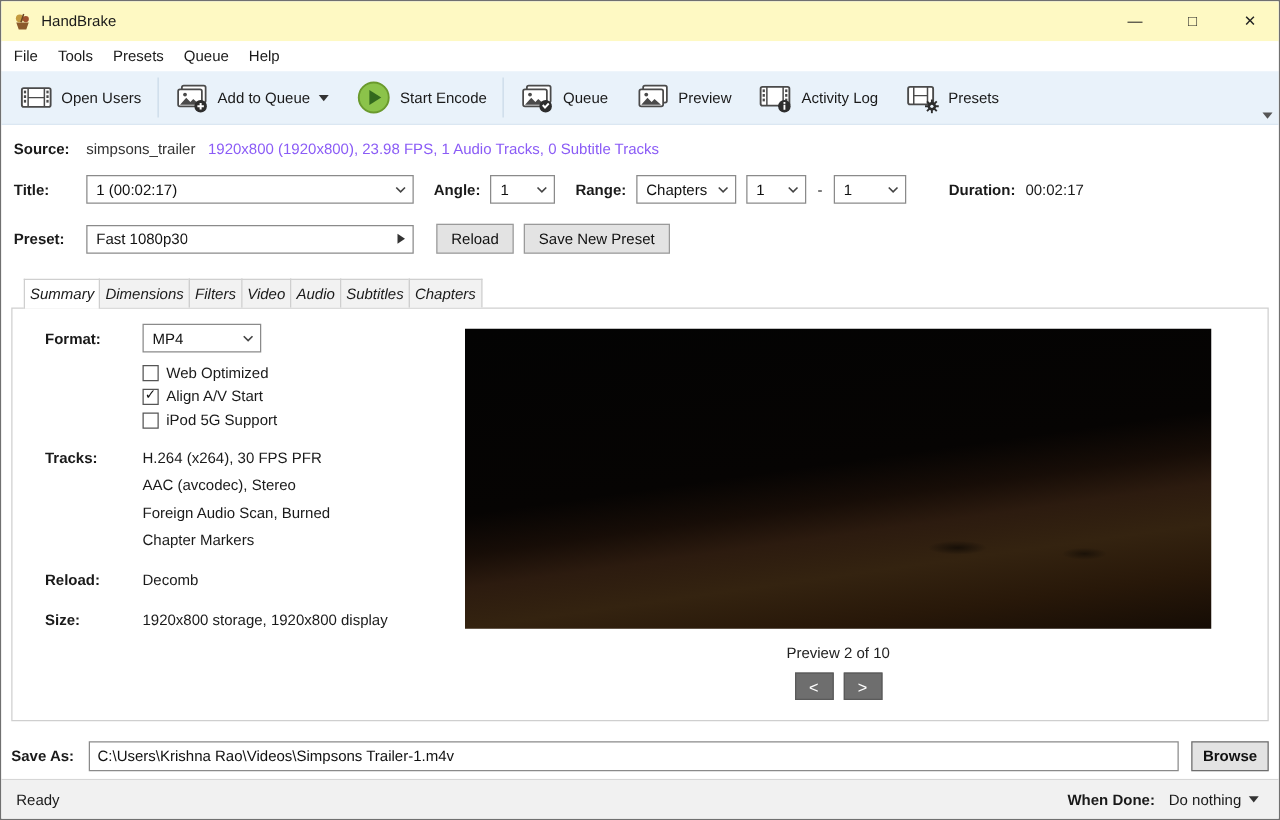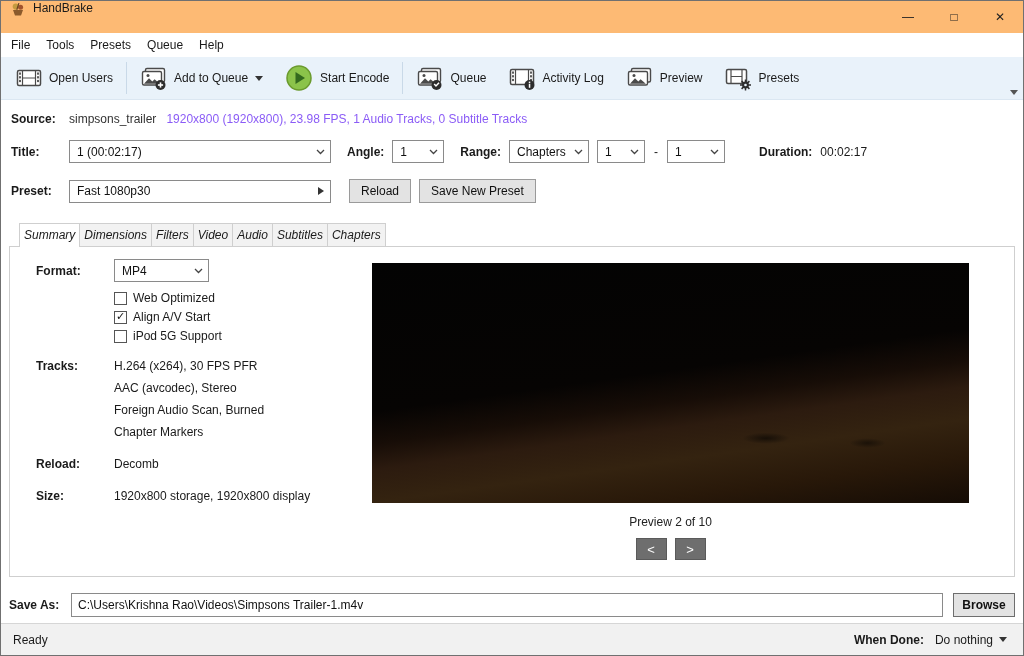--- a/index.html
+++ b/index.html
@@ -1,21 +1,21 @@
 <!DOCTYPE html>
 <html><head>
 <meta charset="utf-8">
 <style>
   * { box-sizing: border-box; margin: 0; padding: 0; }
   html,body { width:1024px; height:656px; }
   body { font-family: "Liberation Sans", "DejaVu Sans", sans-serif; font-size:12px; color:#1a1a1a; background:#fff; }
   .window { width:1024px; height:656px; border:1px solid #707070; display:flex; flex-direction:column; background:#fff; overflow:hidden; }
 
   
-  .titlebar { height:32px; display:flex; align-items:flex-start; padding-left:9px; background:#fdba74; flex:0 0 auto; }
+  .titlebar { height:32px; display:flex; align-items:center; padding-left:9px; background:#fef9c3; flex:0 0 auto; }
   .titlebar .app-title { margin-left:7px; font-size:12px; }
   .win-controls { margin-left:auto; display:flex; height:100%; }
   .win-btn { width:46px; height:100%; display:flex; align-items:center; justify-content:center; font-size:12px; color:#222; cursor:default; }
 
   
   .menubar { height:24px; display:flex; align-items:center; padding-left:2px; background:#fff; flex:0 0 auto; }
   .menu-item { padding:3px 8px; font-size:12px; }
 
   
   .toolbar { height:43px; background:#e9f2fa; border-bottom:1px solid #dbe7f2; display:flex; align-items:center; padding-left:4px; flex:0 0 auto; position:relative; }
@@ -182,52 +182,52 @@
           <circle cx="20.5" cy="19" r="5" fill="#2d2d2d"></circle>
           <path d="M18.2 18 L20 20 L23 16.8" fill="none" stroke="#fff" stroke-width="1.5"></path>
         </svg>
       </span>
       <span>Queue</span>
     </div>
 
     <div class="tool">
       <span>
         <svg width="27" height="25" viewBox="0 0 27 25">
+          <rect x="5.5" y="2.5" width="19" height="13.5" rx="1.5" fill="#fff" stroke="#4a4a4a" stroke-width="1.4"></rect>
+          <rect x="2.5" y="5.5" width="19" height="13.5" rx="1.5" fill="#fff" stroke="#4a4a4a" stroke-width="1.4"></rect>
+          <circle cx="8" cy="9.6" r="1.5" fill="#4a4a4a"></circle>
+          <path d="M4 17.8 L9 12.2 L12.3 15.6 L14.6 13.2 L19.8 17.8 Z" fill="#4a4a4a"></path>
+        </svg>
+      </span>
+      <span>Preview</span>
+    </div>
+
+    <div class="tool">
+      <span>
+        <svg width="27" height="25" viewBox="0 0 27 25">
           <rect x="1.5" y="3.5" width="23" height="15" rx="1.5" fill="#fff" stroke="#4a4a4a" stroke-width="1.5"></rect>
           <line x1="6.5" y1="3.5" x2="6.5" y2="18.5" stroke="#4a4a4a" stroke-width="1.2"></line>
           <line x1="19.5" y1="3.5" x2="19.5" y2="18.5" stroke="#4a4a4a" stroke-width="1.2"></line>
           <rect x="3.1" y="5.5" width="1.8" height="2.2" fill="#4a4a4a"></rect>
           <rect x="3.1" y="9.2" width="1.8" height="2.2" fill="#4a4a4a"></rect>
           <rect x="3.1" y="12.9" width="1.8" height="2.2" fill="#4a4a4a"></rect>
           <rect x="21.1" y="5.5" width="1.8" height="2.2" fill="#4a4a4a"></rect>
           <rect x="21.1" y="9.2" width="1.8" height="2.2" fill="#4a4a4a"></rect>
           <rect x="21.1" y="12.9" width="1.8" height="2.2" fill="#4a4a4a"></rect>
           <circle cx="20.5" cy="19" r="5" fill="#2d2d2d"></circle>
           <rect x="19.8" y="17.8" width="1.5" height="4" fill="#fff"></rect>
           <rect x="19.8" y="15.6" width="1.5" height="1.5" fill="#fff"></rect>
         </svg>
       </span>
       <span>Activity Log</span>
     </div>
 
     <div class="tool">
       <span>
         <svg width="27" height="25" viewBox="0 0 27 25">
-          <rect x="5.5" y="2.5" width="19" height="13.5" rx="1.5" fill="#fff" stroke="#4a4a4a" stroke-width="1.4"></rect>
-          <rect x="2.5" y="5.5" width="19" height="13.5" rx="1.5" fill="#fff" stroke="#4a4a4a" stroke-width="1.4"></rect>
-          <circle cx="8" cy="9.6" r="1.5" fill="#4a4a4a"></circle>
-          <path d="M4 17.8 L9 12.2 L12.3 15.6 L14.6 13.2 L19.8 17.8 Z" fill="#4a4a4a"></path>
-        </svg>
-      </span>
-      <span>Preview</span>
-    </div>
-
-    <div class="tool">
-      <span>
-        <svg width="27" height="25" viewBox="0 0 27 25">
           <rect x="1.5" y="3.5" width="20" height="14" rx="1.5" fill="#fff" stroke="#4a4a4a" stroke-width="1.5"></rect>
           <line x1="6" y1="3.5" x2="6" y2="17.5" stroke="#4a4a4a" stroke-width="1.2"></line>
           <line x1="17" y1="3.5" x2="17" y2="17.5" stroke="#4a4a4a" stroke-width="1.2"></line>
           <line x1="6" y1="10.5" x2="17" y2="10.5" stroke="#4a4a4a" stroke-width="1"></line>
           <g stroke="#2d2d2d" stroke-width="1.5">
             <line x1="20.5" y1="13.5" x2="20.5" y2="24.5"></line>
             <line x1="15" y1="19" x2="26" y2="19"></line>
             <line x1="16.6" y1="15.1" x2="24.4" y2="22.9"></line>
             <line x1="24.4" y1="15.1" x2="16.6" y2="22.9"></line>
           </g>

